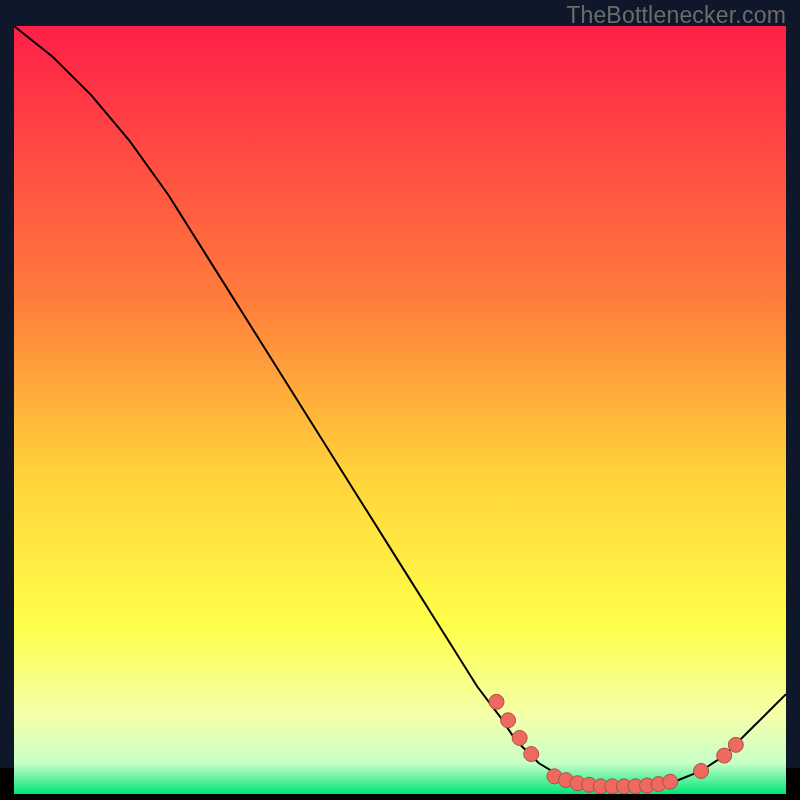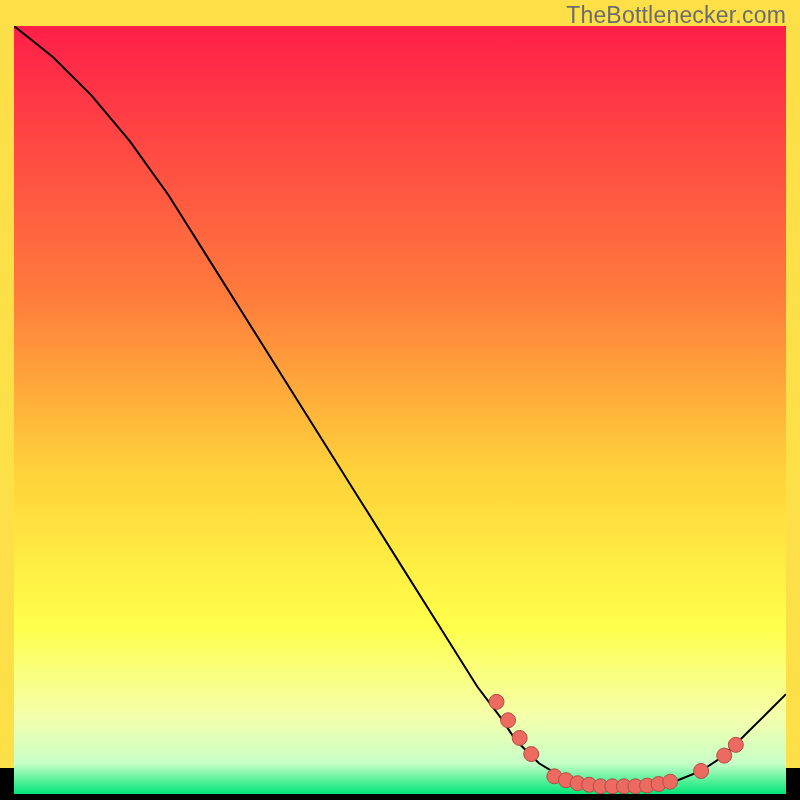--- a/index.html
+++ b/index.html
@@ -8,21 +8,21 @@
     width: 800px;
     height: 800px;
     background: #000000;
     overflow: hidden;
     font-family: Arial, Helvetica, sans-serif;
   }
   .stage {
     position: relative;
     width: 800px;
     height: 768px;
-    background: #fde047;
+    background: #0f172a;
   }
   .plot {
     position: absolute;
     left: 14px;
     top: 26px;
     width: 772px;
     height: 768px;
   }
   .plot svg {
     display: block;

